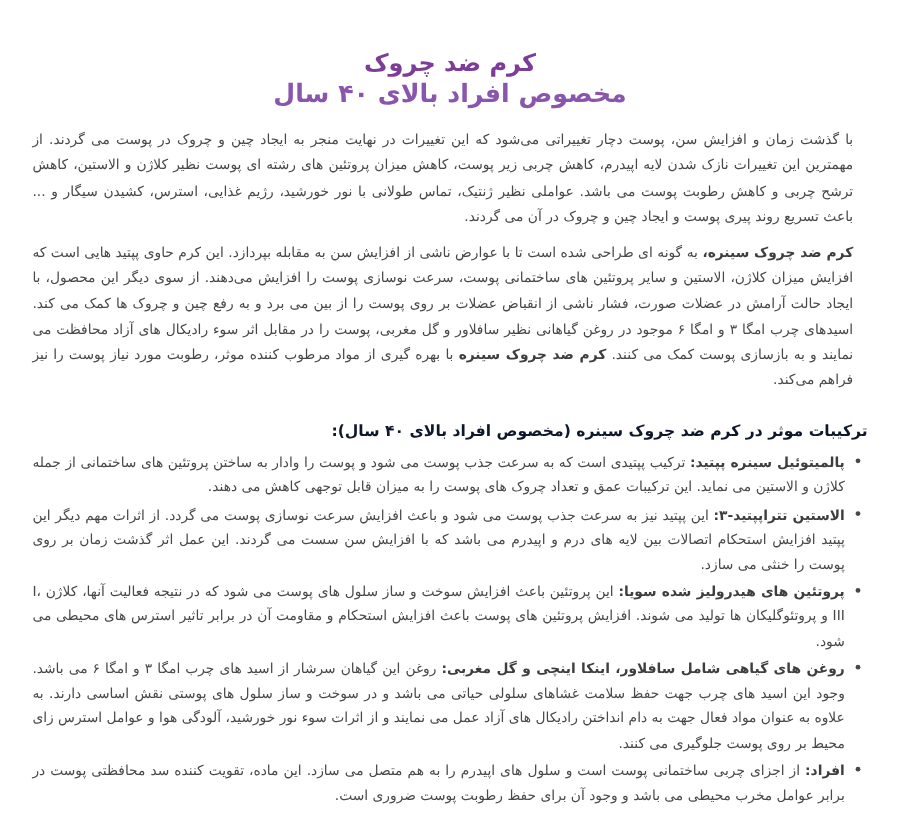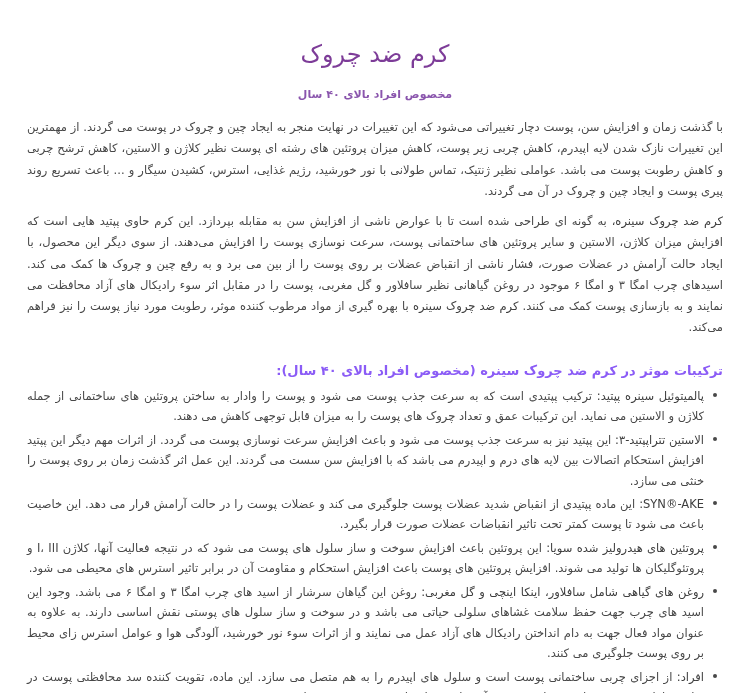--- a/index.html
+++ b/index.html
@@ -15,42 +15,42 @@
     direction: rtl;
     color: #484848;
   }
   .page {
     padding: 40px 27px 0 27px;
     box-sizing: border-box;
   }
   .doc-title {
     text-align: center;
     color: #7d3c98;
-    font-size: 24px;
-    font-weight: normal;
-    margin: 0 0 20px 0;
+    font-size: 20px;
+    font-weight: bold;
+    margin: 0 0 2px 0;
     letter-spacing: 0;
   }
   .doc-subtitle {
     text-align: center;
     color: #8a55ad;
-    font-size: 11px;
+    font-size: 21px;
     font-weight: bold;
     margin: 0 0 16px 0;
   }
   .body-text {
     font-size: 11.5px;
     line-height: 1.85;
     text-align: justify;
-    margin: 0 0 9px 0;
+    margin: 0 12px 9px 0;
   }
   .body-text:last-child { margin-bottom: 0; }
-  .inline-bold { font-weight: normal; color: #3e3e3e; }
+  .inline-bold { font-weight: bold; color: #3e3e3e; }
   .section-heading {
-    color: #8b5cf6;
+    color: #0f172a;
     font-weight: bold;
     font-size: 13px;
     margin: 24px 0 8px 0;
   }
   ul.ingredient-list {
     list-style: none;
     margin: 0;
     padding: 0 6px 0 0;
   }
   ul.ingredient-list li {
@@ -81,20 +81,19 @@
 
   <p class="body-text">با گذشت زمان و افزایش سن، پوست دچار تغییراتی می‌شود که این تغییرات در نهایت منجر به ایجاد چین و چروک در پوست می گردند. از مهمترین این تغییرات نازک شدن لایه اپیدرم، کاهش چربی زیر پوست، کاهش میزان پروتئین های رشته ای پوست نظیر کلاژن و الاستین، کاهش ترشح چربی و کاهش رطوبت پوست می باشد. عواملی نظیر ژنتیک، تماس طولانی با نور خورشید، رژیم غذایی، استرس، کشیدن سیگار و ... باعث تسریع روند پیری پوست و ایجاد چین و چروک در آن می گردند.</p>
 
   <p class="body-text"><span class="inline-bold">کرم ضد چروک سینره،</span><span> به گونه ای طراحی شده است تا با عوارض ناشی از افزایش سن به مقابله بپردازد. این کرم حاوی پپتید هایی است که افزایش میزان کلاژن، الاستین و سایر پروتئین های ساختمانی پوست، سرعت نوسازی پوست را افزایش می‌دهند. از سوی دیگر این محصول، با ایجاد حالت آرامش در عضلات صورت، فشار ناشی از انقباض عضلات بر روی پوست را از بین می برد و به رفع چین و چروک ها کمک می کند. اسیدهای چرب امگا ۳ و امگا ۶ موجود در روغن گیاهانی نظیر سافلاور و گل مغربی، پوست را در مقابل اثر سوء رادیکال های آزاد محافظت می نمایند و به بازسازی پوست کمک می کنند. </span><span class="inline-bold">کرم ضد چروک سینره</span><span> با بهره گیری از مواد مرطوب کننده موثر، رطوبت مورد نیاز پوست را نیز فراهم می‌کند.</span></p>
 
   <div class="section-heading">ترکیبات موثر در کرم ضد چروک سینره (مخصوص افراد بالای ۴۰ سال):</div>
 
   <ul class="ingredient-list">
     <li><span class="bullet-dot"></span><span class="inline-bold">پالمیتوئیل سینره پپتید:</span><span> ترکیب پپتیدی است که به سرعت جذب پوست می شود و پوست را وادار به ساختن پروتئین های ساختمانی از جمله کلاژن و الاستین می نماید. این ترکیبات عمق و تعداد چروک های پوست را به میزان قابل توجهی کاهش می دهند.</span></li>
     <li><span class="bullet-dot"></span><span class="inline-bold">الاستین تتراپپتید-۳:</span><span> این پپتید نیز به سرعت جذب پوست می شود و باعث افزایش سرعت نوسازی پوست می گردد. از اثرات مهم دیگر این پپتید افزایش استحکام اتصالات بین لایه های درم و اپیدرم می باشد که با افزایش سن سست می گردند. این عمل اثر گذشت زمان بر روی پوست را خنثی می سازد.</span></li>
-    <li><span class="bullet-dot"></span><span class="inline-bold">SYN®-AKE:</span><span> این ماده پپتیدی از انقباض شدید عضلات پوست جلوگیری می کند و عضلات پوست را در حالت آرامش قرار می دهد. این خاصیت باعث می شود تا پوست کمتر تحت تاثیر انقباضات عضلات صورت قرار بگیرد.</span></li>
     <li><span class="bullet-dot"></span><span class="inline-bold">پروتئین های هیدرولیز شده سویا:</span><span> این پروتئین باعث افزایش سوخت و ساز سلول های پوست می شود که در نتیجه فعالیت آنها، کلاژن I، III و پروتئوگلیکان ها تولید می شوند. افزایش پروتئین های پوست باعث افزایش استحکام و مقاومت آن در برابر تاثیر استرس های محیطی می شود.</span></li>
     <li><span class="bullet-dot"></span><span class="inline-bold">روغن های گیاهی شامل سافلاور، اینکا اینچی و گل مغربی:</span><span> روغن این گیاهان سرشار از اسید های چرب امگا ۳ و امگا ۶ می باشد. وجود این اسید های چرب جهت حفظ سلامت غشاهای سلولی حیاتی می باشد و در سوخت و ساز سلول های پوستی نقش اساسی دارند. به علاوه به عنوان مواد فعال جهت به دام انداختن رادیکال های آزاد عمل می نمایند و از اثرات سوء نور خورشید، آلودگی هوا و عوامل استرس زای محیط بر روی پوست جلوگیری می کنند.</span></li>
     <li><span class="bullet-dot"></span><span class="inline-bold">افراد:</span><span> از اجزای چربی ساختمانی پوست است و سلول های اپیدرم را به هم متصل می سازد. این ماده، تقویت کننده سد محافظتی پوست در برابر عوامل مخرب محیطی می باشد و وجود آن برای حفظ رطوبت پوست ضروری است.</span></li>
 
   </ul>
 
 </div>
 
 </body></html>

